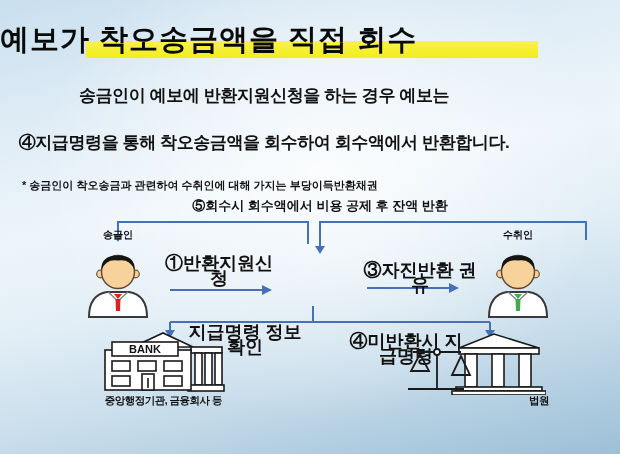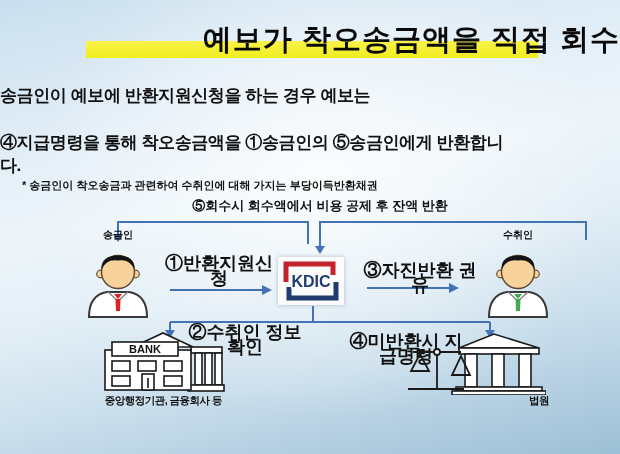--- a/index.html
+++ b/index.html
@@ -3,27 +3,27 @@
 <meta charset="utf-8">
 <style>
   html,body{margin:0;padding:0;}
   body{font-family:"Liberation Sans",sans-serif;}
   .stage{
     position:relative;width:620px;height:454px;overflow:hidden;
     background:
       radial-gradient(ellipse at 52% 38%, rgba(255,255,255,0.75), rgba(255,255,255,0) 62%),
       linear-gradient(168deg,#c9dfee 0%,#dfecf6 22%,#edf5fa 42%,#e2eef6 58%,#c8ddeb 76%,#aecbdf 90%,#9cc0d6 100%);
   }
-  .title-wrap{position:absolute;top:20px;left:0;width:620px;text-align:right;z-index:3;}
+  .title-wrap{position:absolute;top:20px;left:0;width:620px;text-align:left;z-index:3;}
   .title-hl{position:absolute;left:86px;top:41px;width:452px;height:17px;z-index:1;
     background:linear-gradient(180deg,#f9f24a,#f1ee1e);}
   .title-text{position:relative;z-index:2;margin:0;font-size:29px;font-weight:800;
     letter-spacing:1px;color:#0a0a0a;}
-  .body-text{position:absolute;top:83px;left:0;width:506px;text-align:left;z-index:2;
-    font-size:17px;font-weight:700;color:#111;line-height:23px;margin:0;letter-spacing:-0.4px;}
+  .body-text{position:absolute;top:83px;left:0;width:506px;text-align:center;z-index:2;
+    font-size:17px;font-weight:700;color:#111;line-height:23px;margin:0;letter-spacing:-0.4px;padding-left:11px;}
   .footnote{position:absolute;top:167px;left:22px;font-size:11px;font-weight:700;color:#111;z-index:2;}
   .flow-top-label{position:absolute;top:197px;left:0;width:640px;text-align:center;
     font-size:13px;font-weight:700;color:#111;z-index:2;}
   .conn{position:absolute;top:0;left:0;z-index:1;}
   .actor-label{position:absolute;width:66px;text-align:center;font-size:10px;font-weight:700;color:#0a0a0a;z-index:2;}
   .step-label{position:absolute;text-align:center;font-size:18px;font-weight:700;color:#111;line-height:15px;z-index:2;}
   .caption{position:absolute;text-align:right;font-size:10.5px;font-weight:700;color:#111;z-index:2;letter-spacing:-0.5px;}
   .kdic-box{position:absolute;left:278px;top:257px;width:66px;height:48px;background:#fbfbfb;
     box-shadow:0 0 4px rgba(90,120,150,0.45);z-index:2;}
   .abs{position:absolute;z-index:2;}
@@ -32,32 +32,32 @@
 <body>
 
 <div class="stage">
 
   <span class="title-hl"></span>
   <div class="title-wrap">
     <h1 class="title-text">예보가 착오송금액을 직접 회수</h1>
   </div>
 
   <p class="body-text" style="top:84px">송금인이 예보에 반환지원신청을 하는 경우 예보는</p>
-  <p class="body-text" style="top:131px">④지급명령을 통해 착오송금액을 ①송금인의 ⑤송금인에게 반환합니다.</p>
+  <p class="body-text" style="top:131px">④지급명령을 통해 착오송금액을 회수하여 회수액에서 반환합니다.</p>
   <p class="footnote">* 송금인이 착오송금과 관련하여 수취인에 대해 가지는 부당이득반환채권</p>
 
   <div class="flow-top-label">⑤회수시 회수액에서 비용 공제 후 잔액 반환</div>
   <div class="actor-label" style="left:85px;top:228px">송금인</div>
   <div class="actor-label" style="left:485px;top:228px">수취인</div>
 
   <div class="step-label" style="left:163px;top:256px;width:112px">
     <div>①반환지원신청</div>
   </div>
   <div class="step-label" style="left:358px;top:263px;width:124px">③자진반환 권유</div>
-  <div class="step-label" style="left:185px;top:325px;width:120px">②수취인 정보 확인</div>
+  <div class="step-label" style="left:185px;top:325px;width:120px">지급명령 정보 확인</div>
   <div class="step-label" style="left:344px;top:334px;width:124px">④미반환시 지급명령</div>
 
   <div class="caption" style="left:90px;top:394px;width:132px">중앙행정기관, 금융회사 등</div>
   <div class="caption" style="left:439px;top:394px;width:110px">법원</div>
 
   <svg class="conn" width="620" height="454" viewBox="0 0 620 454">
     <g stroke="#4472b8" stroke-width="2" fill="none">
       <path d="M308,244 L308,222 L118,222 L118,234"></path>
       <path d="M586,240 L586,222 L320,222 L320,246"></path>
       <path d="M170,290 L262,290"></path>
@@ -89,27 +89,20 @@
     <path d="M4,70 Q4,48 22,45 L44,45 Q62,48 62,70 Z" fill="#ffffff" stroke="#3a3a3a" stroke-width="2"></path>
     <path d="M23,45 L33,54 L43,45" fill="none" stroke="#8a8a8a" stroke-width="1.5"></path>
     <circle cx="15.5" cy="27" r="3.8" fill="#f7d29b" stroke="#6b5235" stroke-width="1.2"></circle>
     <circle cx="50.5" cy="27" r="3.8" fill="#f7d29b" stroke="#6b5235" stroke-width="1.2"></circle>
     <circle cx="33" cy="25" r="16.5" fill="#f7d29b" stroke="#5a4632" stroke-width="1.4"></circle>
     <path d="M16.5,23 Q15.5,8.5 33,8.5 Q50.5,8.5 49.5,23 Q45,11.5 33,13.5 Q21,11.5 16.5,23 Z" fill="#141414"></path>
     <polygon points="29,47 37,47 33,52" fill="#44a94f"></polygon>
     <polygon points="30.5,52 35.5,52 35,64 31,64" fill="#44a94f"></polygon>
   </svg>
 
-  <div class="kdic-box">
-    <svg width="66" height="48" viewBox="0 0 66 48">
-      <path d="M8,25 L8,7 L55,7 L55,18" fill="none" stroke="#c5232c" stroke-width="5"></path>
-      <path d="M11,30 L11,41 L58,41 L58,25" fill="none" stroke="#1e3c6e" stroke-width="5"></path>
-      <text x="33" y="30" text-anchor="middle" font-size="16" font-weight="800" fill="#1e3c6e" style="paint-order:stroke" stroke="#fbfbfb" stroke-width="3">KDIC</text>
-    </svg>
-  </div>
 
   <svg class="abs" style="left:98px;top:331px" width="127" height="62" viewBox="0 0 127 62">
     <g stroke="#1a1a1a" stroke-width="1.6" fill="#ffffff">
       <polygon points="35,16 65,2 95,16"></polygon>
       <rect x="93" y="16" width="31" height="6"></rect>
       <rect x="97" y="22" width="7" height="32"></rect>
       <rect x="107" y="22" width="7" height="32"></rect>
       <rect x="117" y="22" width="7" height="32"></rect>
       <rect x="90" y="54" width="36" height="6"></rect>
       <rect x="7" y="19" width="86" height="40"></rect>

